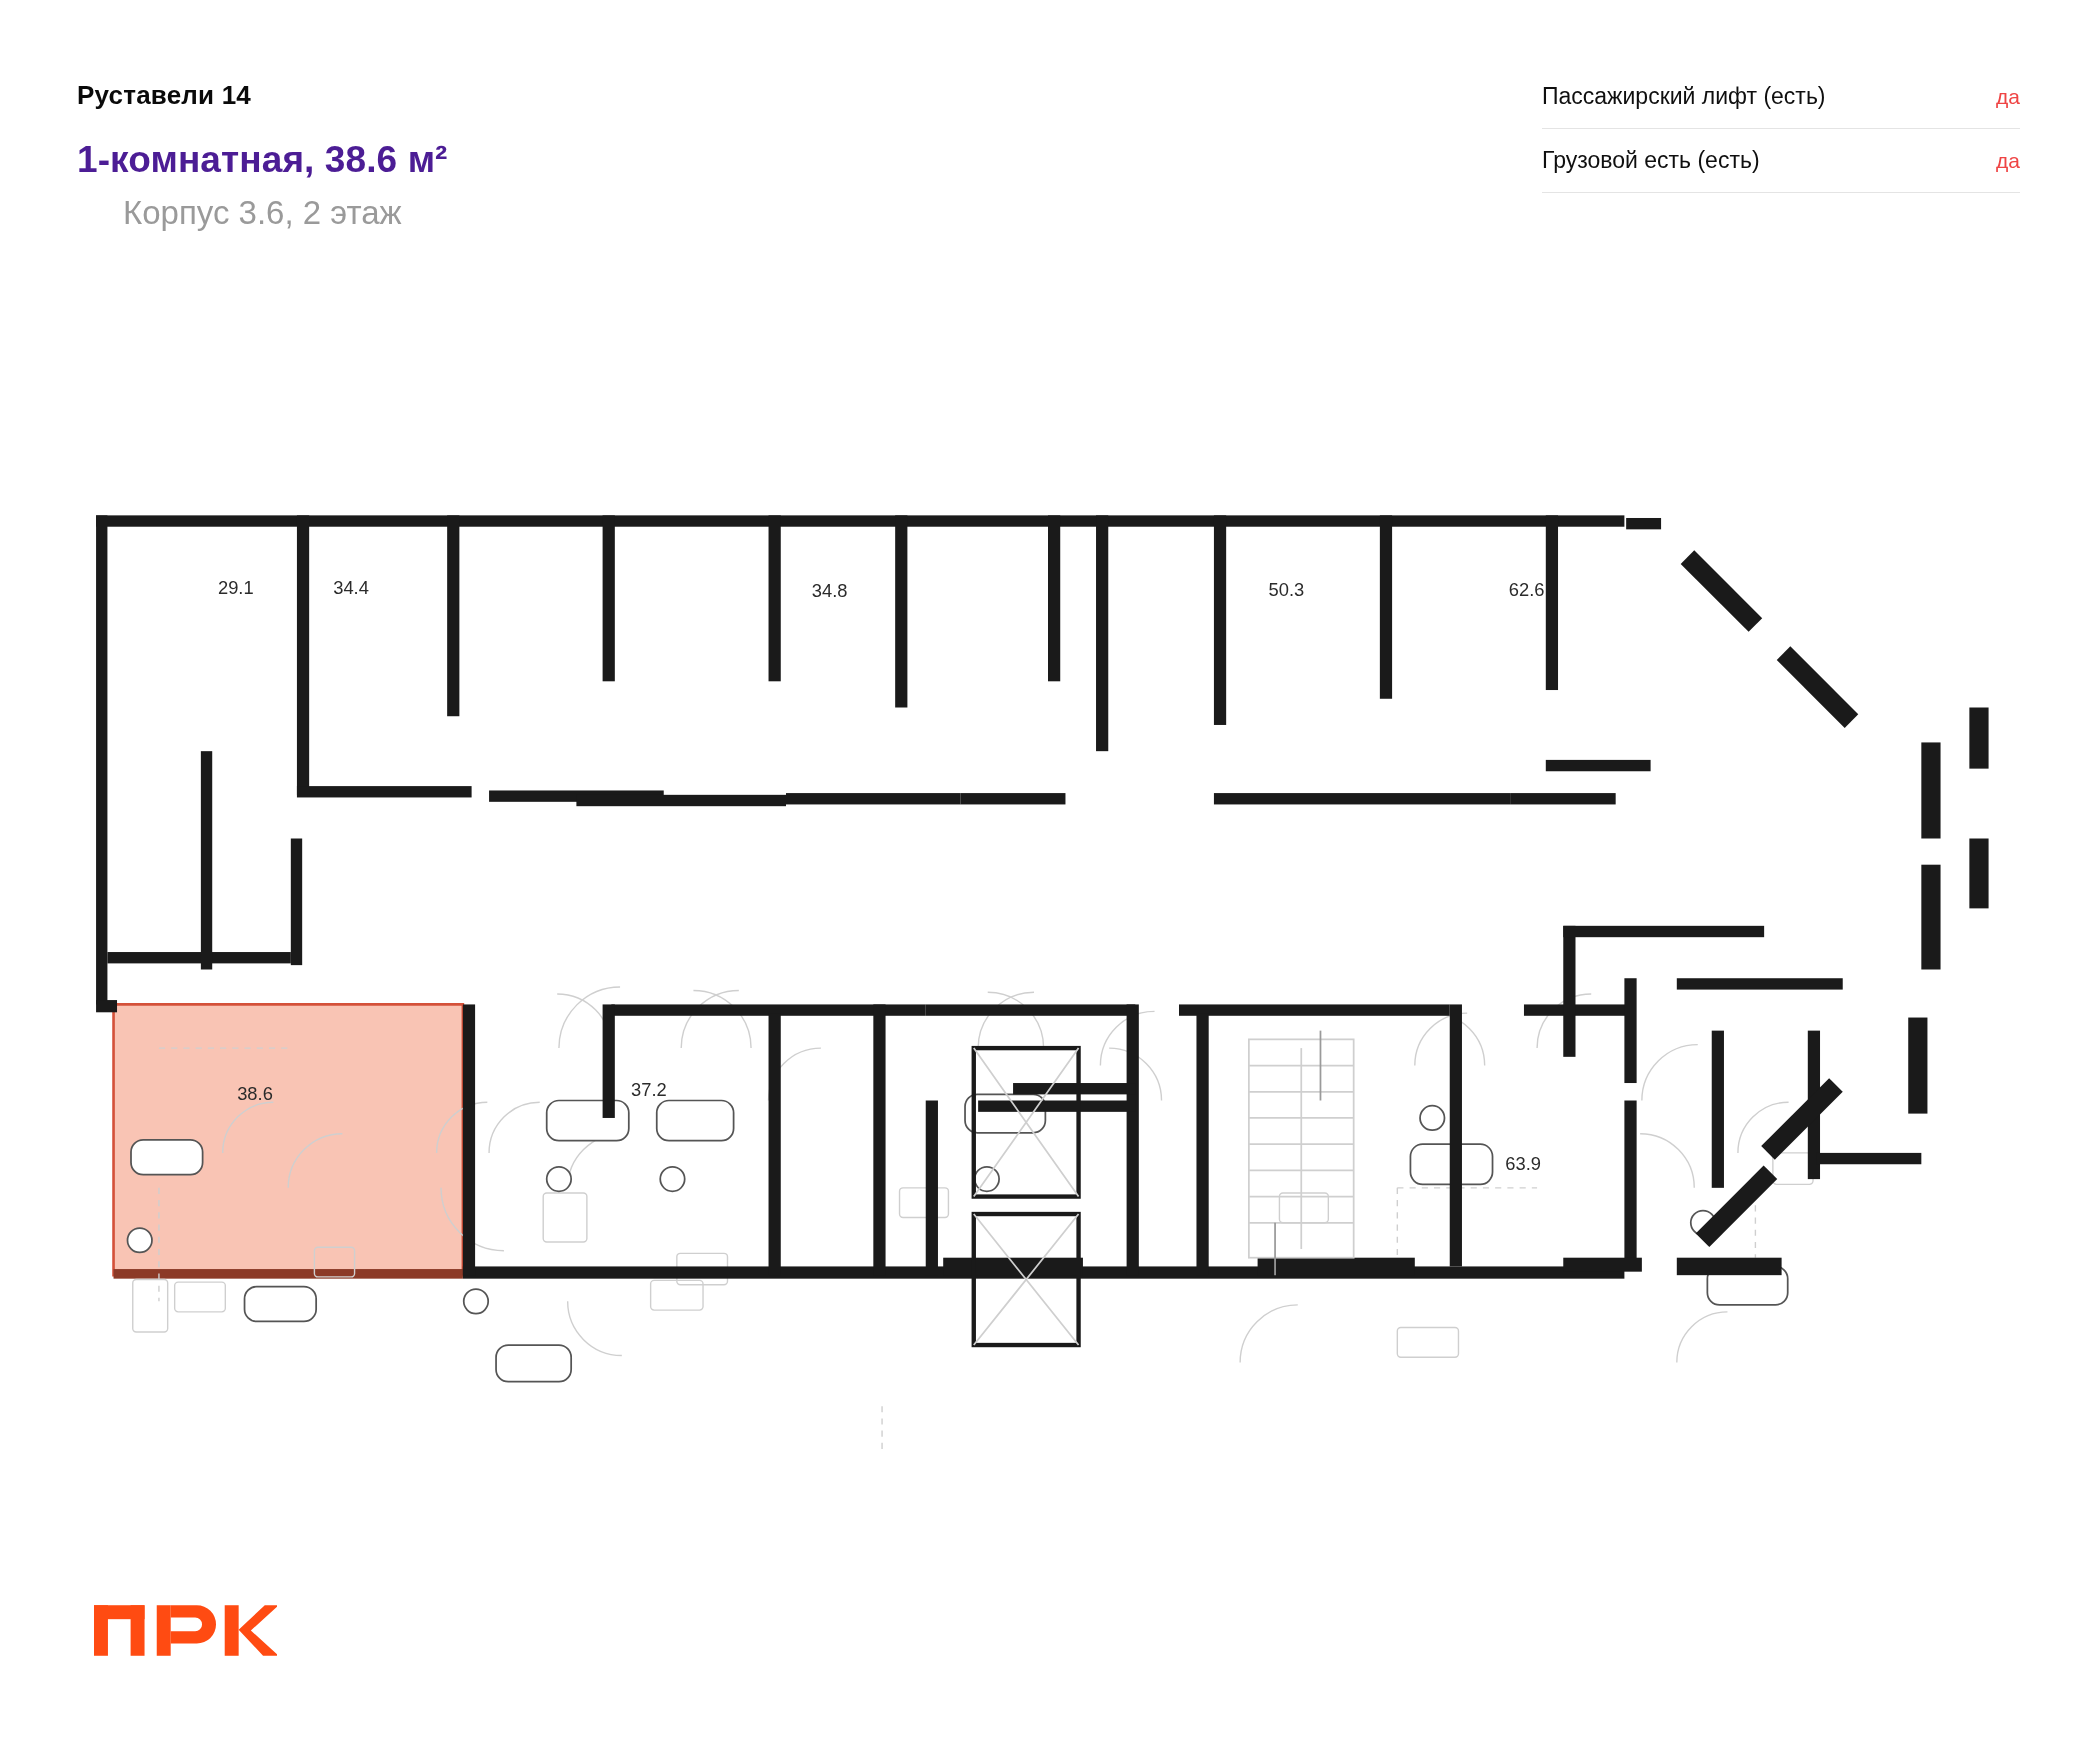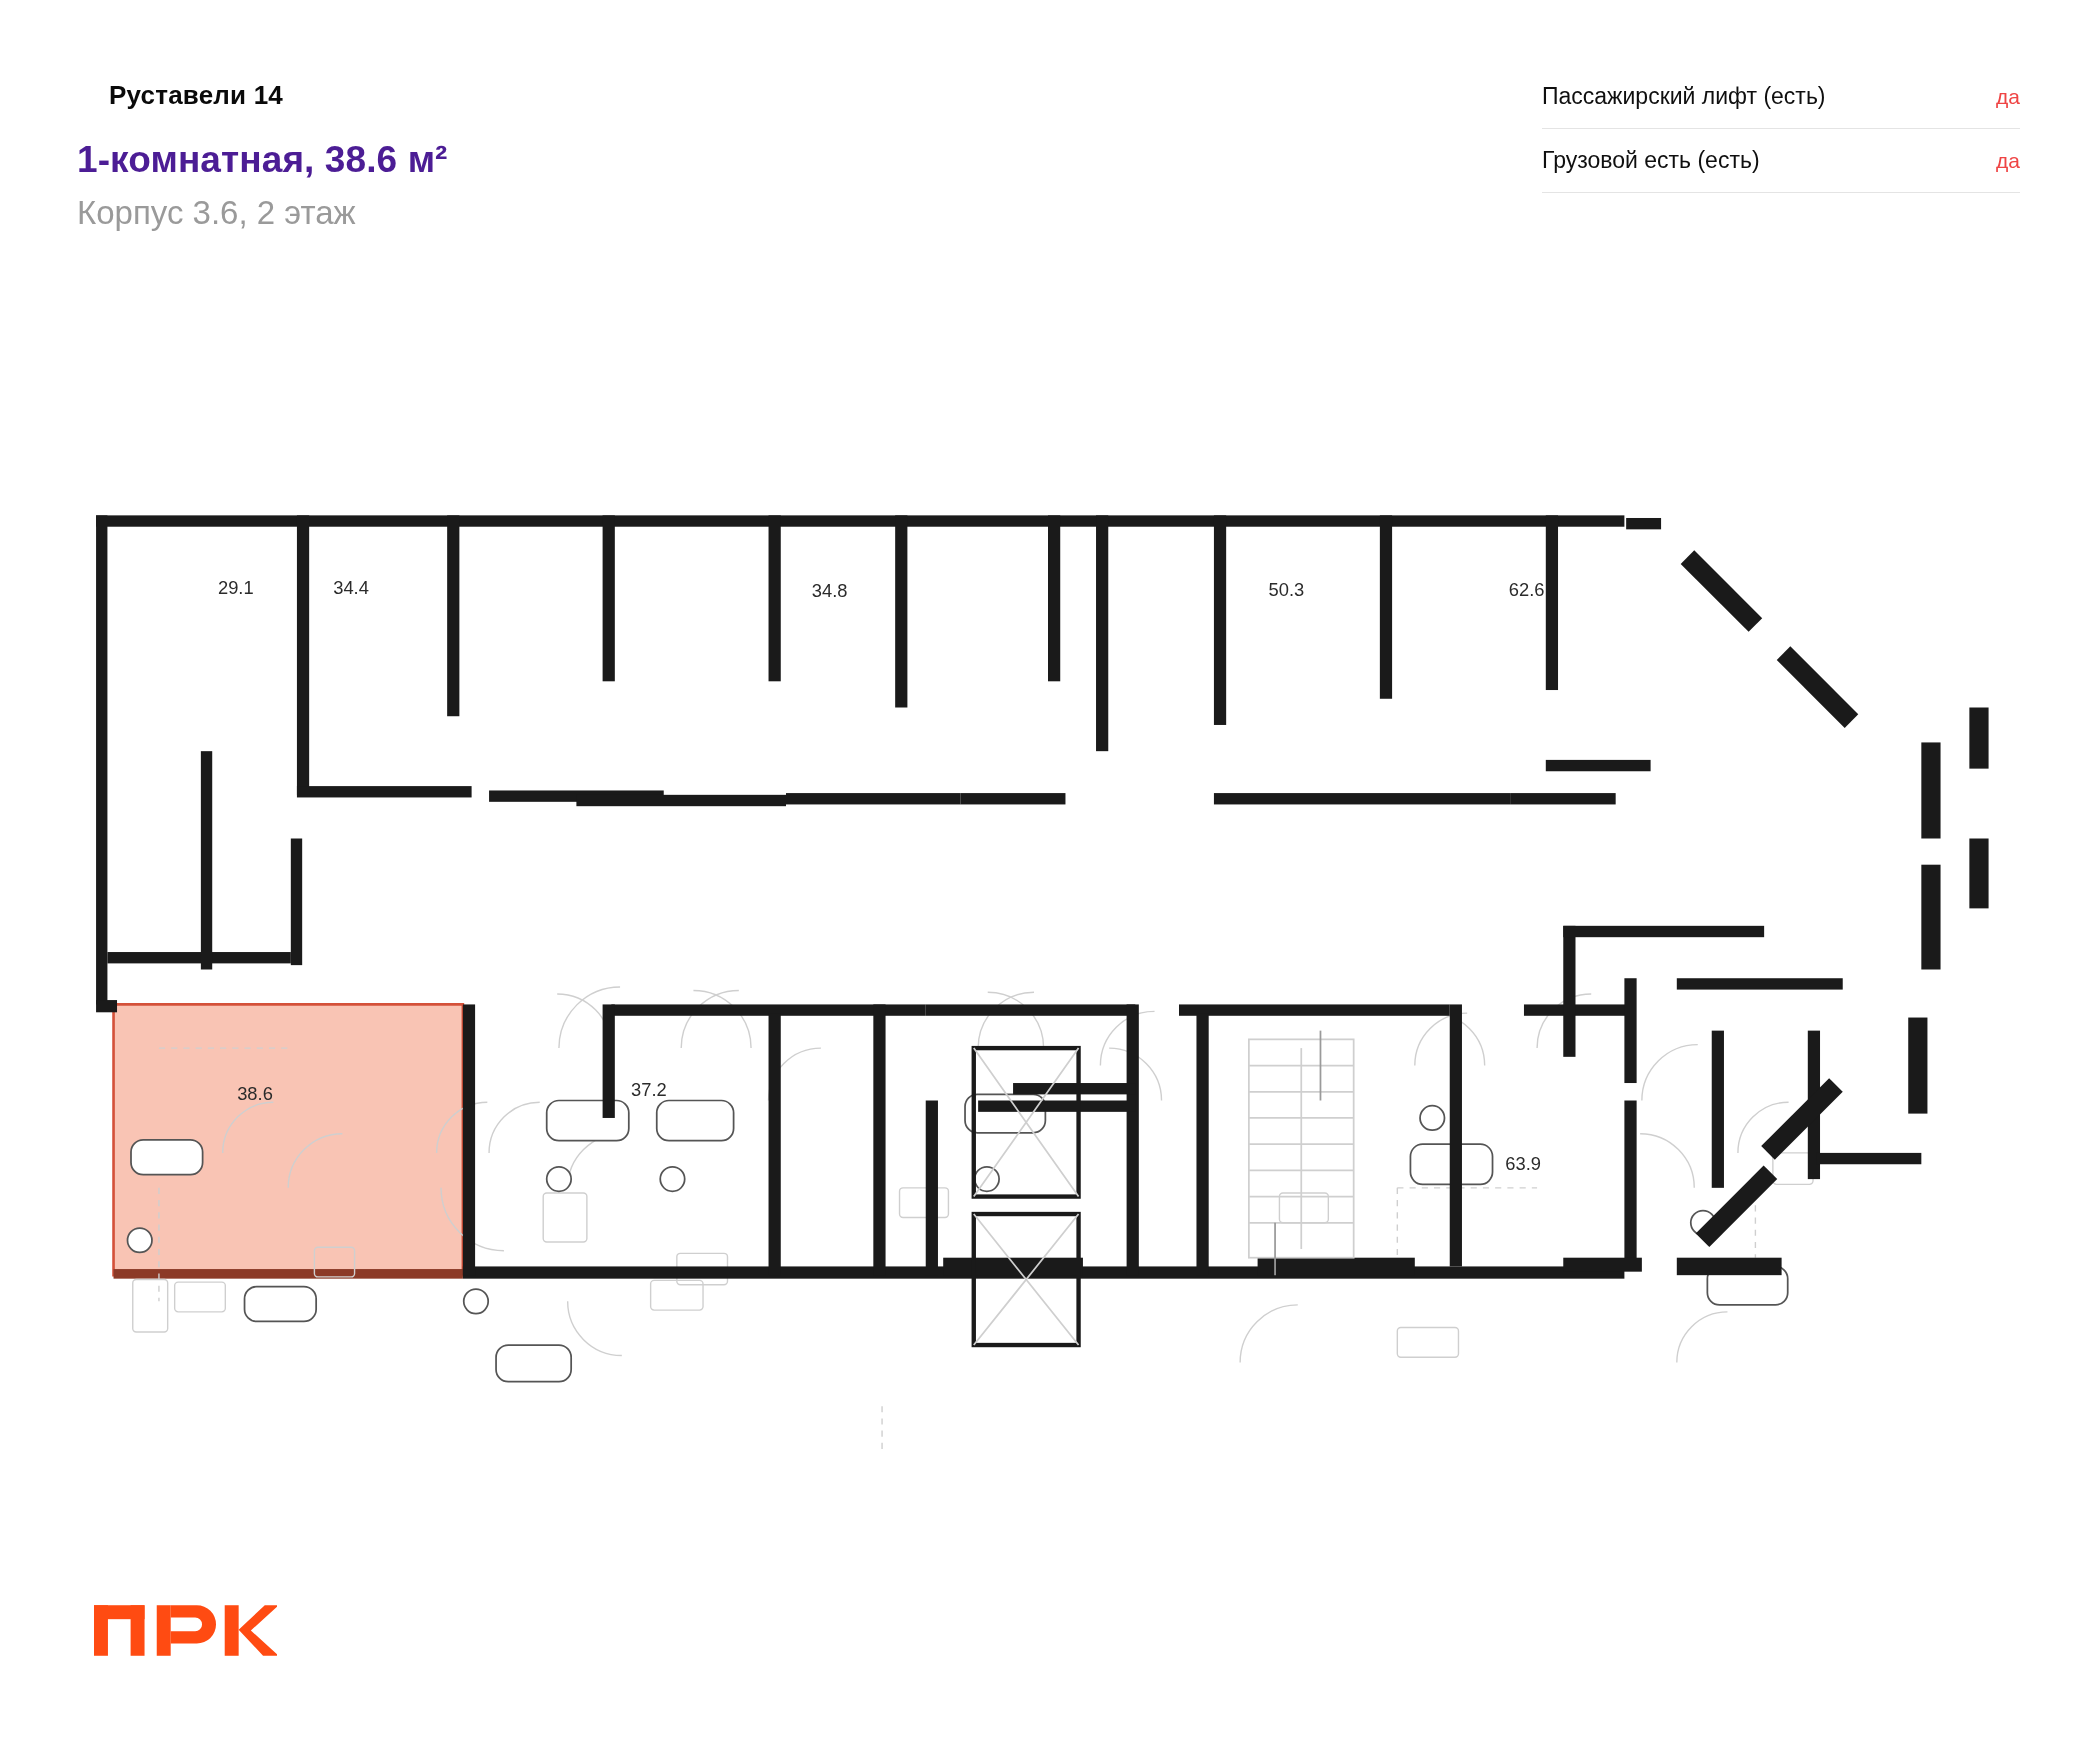--- a/index.html
+++ b/index.html
@@ -28,36 +28,36 @@
     position: absolute;
     left: 77px;
     top: 80px;
   }
   .complex-name {
     font-size: 26px;
     font-weight: bold;
     color: #0a0a0a;
     letter-spacing: 0.2px;
     line-height: 1.2;
-    margin-left: 32px;
   }
   .flat-title {
     font-size: 37px;
     font-weight: bold;
     color: #4c1d95;
     margin-top: 28px;
     line-height: 1.15;
     letter-spacing: 0.1px;
   }
   .flat-subtitle {
     font-size: 33px;
     font-weight: normal;
     color: #9a9a9a;
     margin-top: 12.2px;
     line-height: 1.15;
+    text-align: center;
   }
 
   
   .specs {
     position: absolute;
     left: 1494px;
     top: 65px;
     width: 526px;
   }
   .spec-row {

